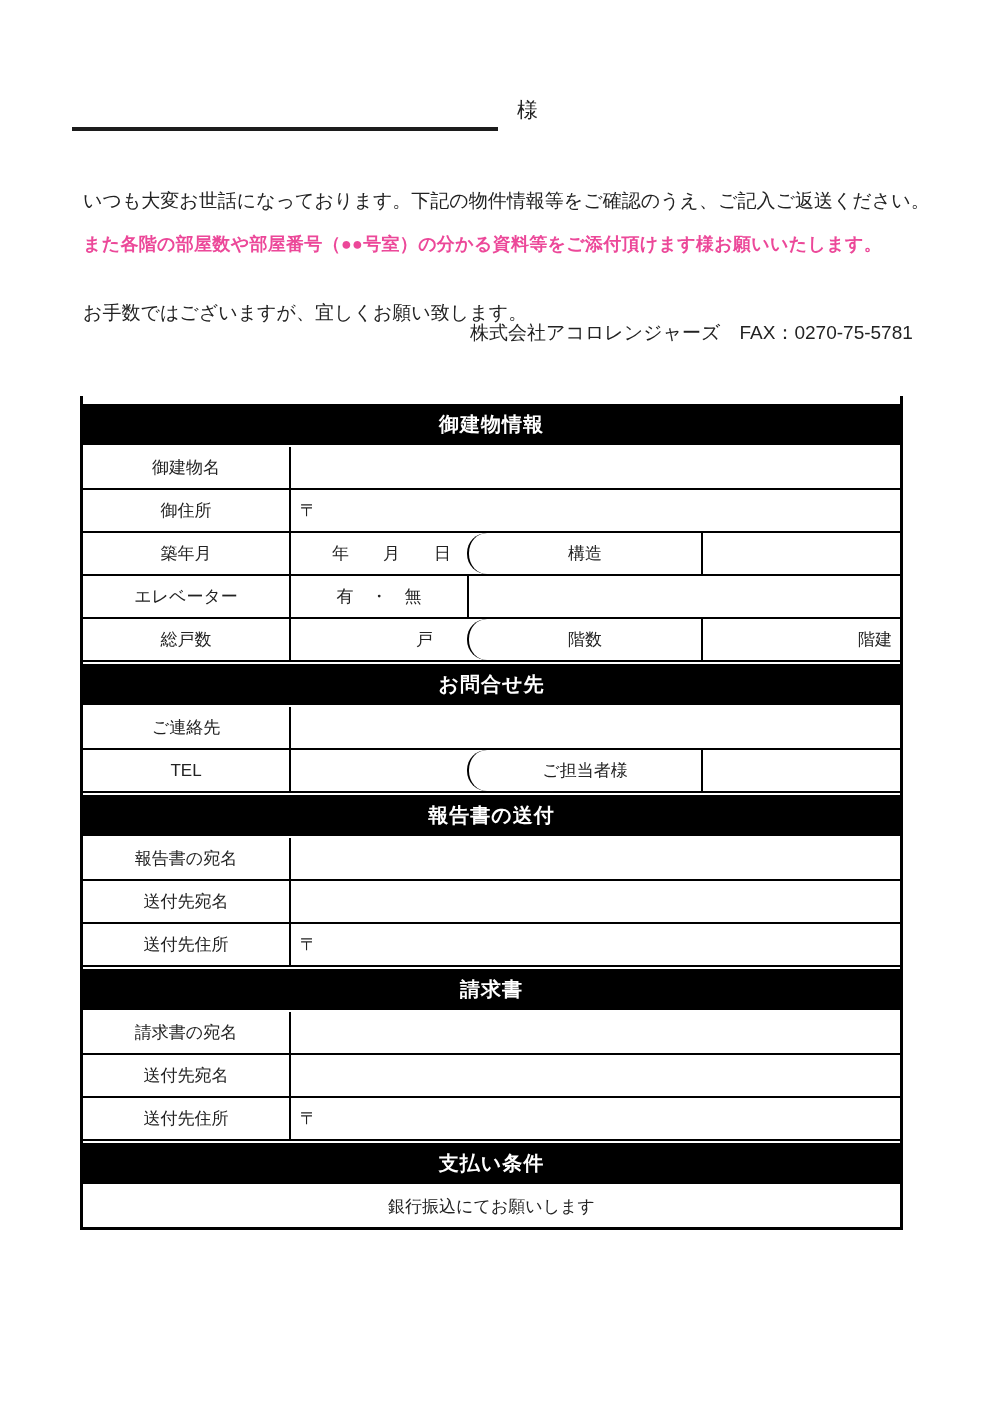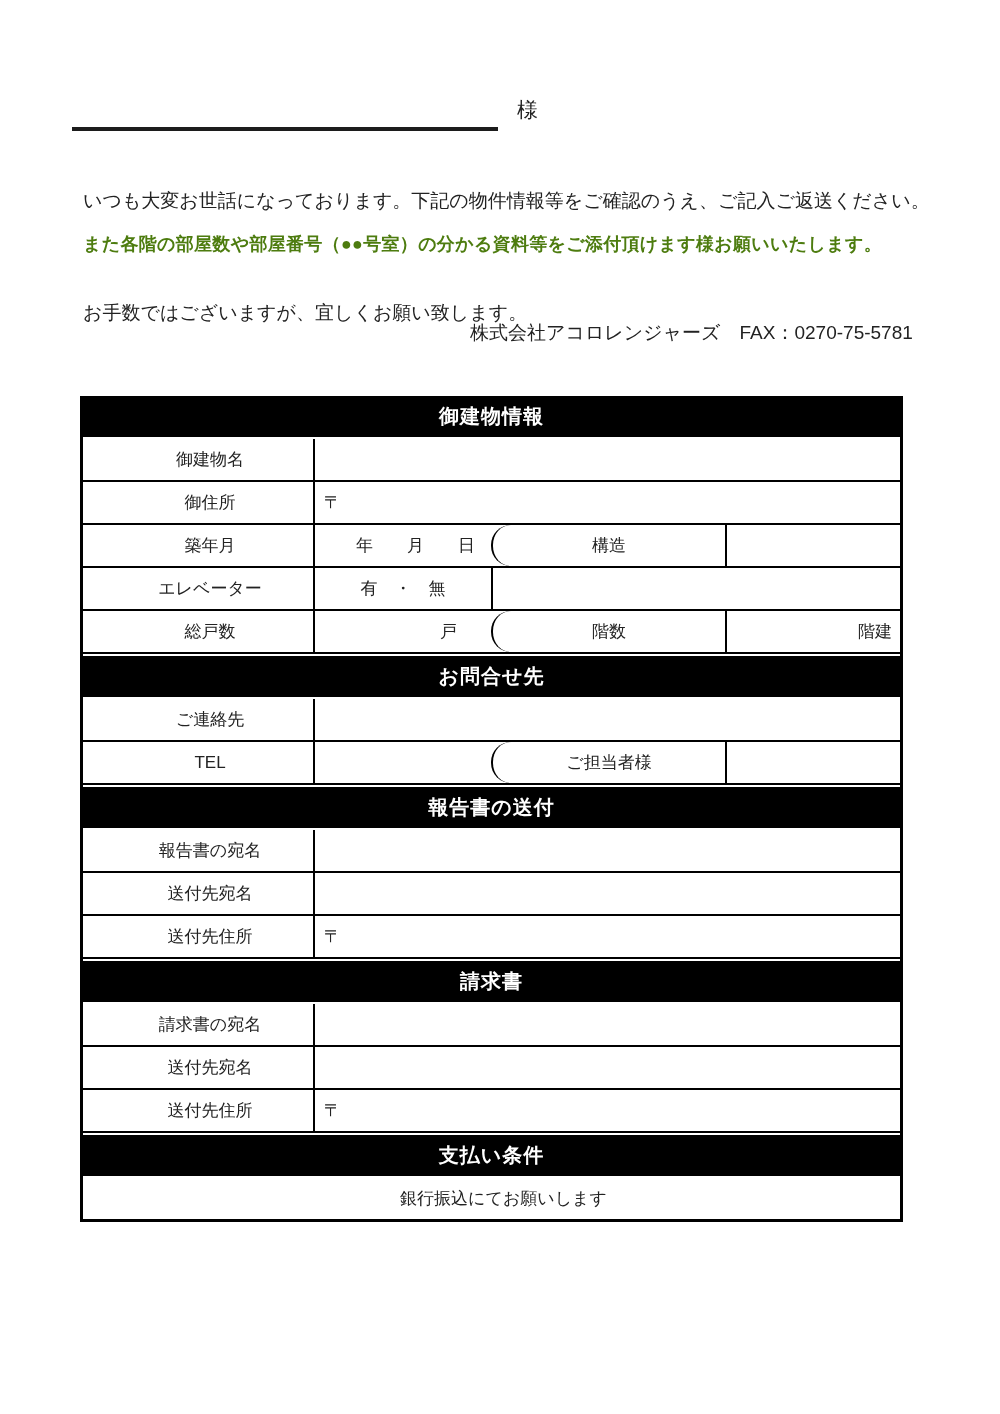--- a/index.html
+++ b/index.html
@@ -17,21 +17,21 @@
     font-size: 21px; color: #222;
   }
   .u-line {
     position: absolute; top: 127px; left: 72px; width: 426px;
     height: 2px;
     border-top: 2px solid #1c1c1c;
     border-bottom: 2px solid #1c1c1c;
   }
   .para { position: absolute; left: 83px; font-size: 19px; white-space: nowrap; }
   .p1 { top: 188px; }
-  .p-red { top: 232px; font-size: 18px; font-weight: bold; color: #4d7c0f; letter-spacing: 0.3px; }
+  .p-red { top: 232px; font-size: 18px; font-weight: bold; color: #ec4899; letter-spacing: 0.3px; }
   .p2 { top: 284px; margin-top: 16px; }
   .sender { position: absolute; top: 320px; left: 470px; font-size: 19px; white-space: nowrap; }
 
   
   .tbl {
     position: absolute; top: 396px; left: 80px; width: 823px;
     border-left: 3px solid #000;
     border-right: 3px solid #000;
     border-bottom: 3px solid #000;
     background: #fff;
@@ -39,22 +39,22 @@
   .sec {
     height: 45px;
     background: #000000;
     border-top: 2px solid #ffffff;
     border-bottom: 2px solid #ffffff;
     color: #ffffff;
     font-size: 20px; font-weight: bold;
     display: flex; align-items: center; justify-content: center;
     letter-spacing: 1px;
   }
-  .sec.first { border-top: none; height: 43px; }
-  .row { display: flex; height: 43px; border-bottom: 2px solid #000; padding-left: 24px; }
+  .sec.first { border-top: none; height: 43px; margin-top: 8px; }
+  .row { display: flex; height: 43px; border-bottom: 2px solid #000; }
   .row.last { border-bottom: none; height: 41px; }
   .cell {
     display: flex; align-items: center;
     font-size: 17px;
     border-left: 2px solid #000;
     padding: 0;
     overflow: hidden; white-space: nowrap;
   }
   .cell.c-first { border-left: none; }
   .w1 { width: 206px; flex: none; }

